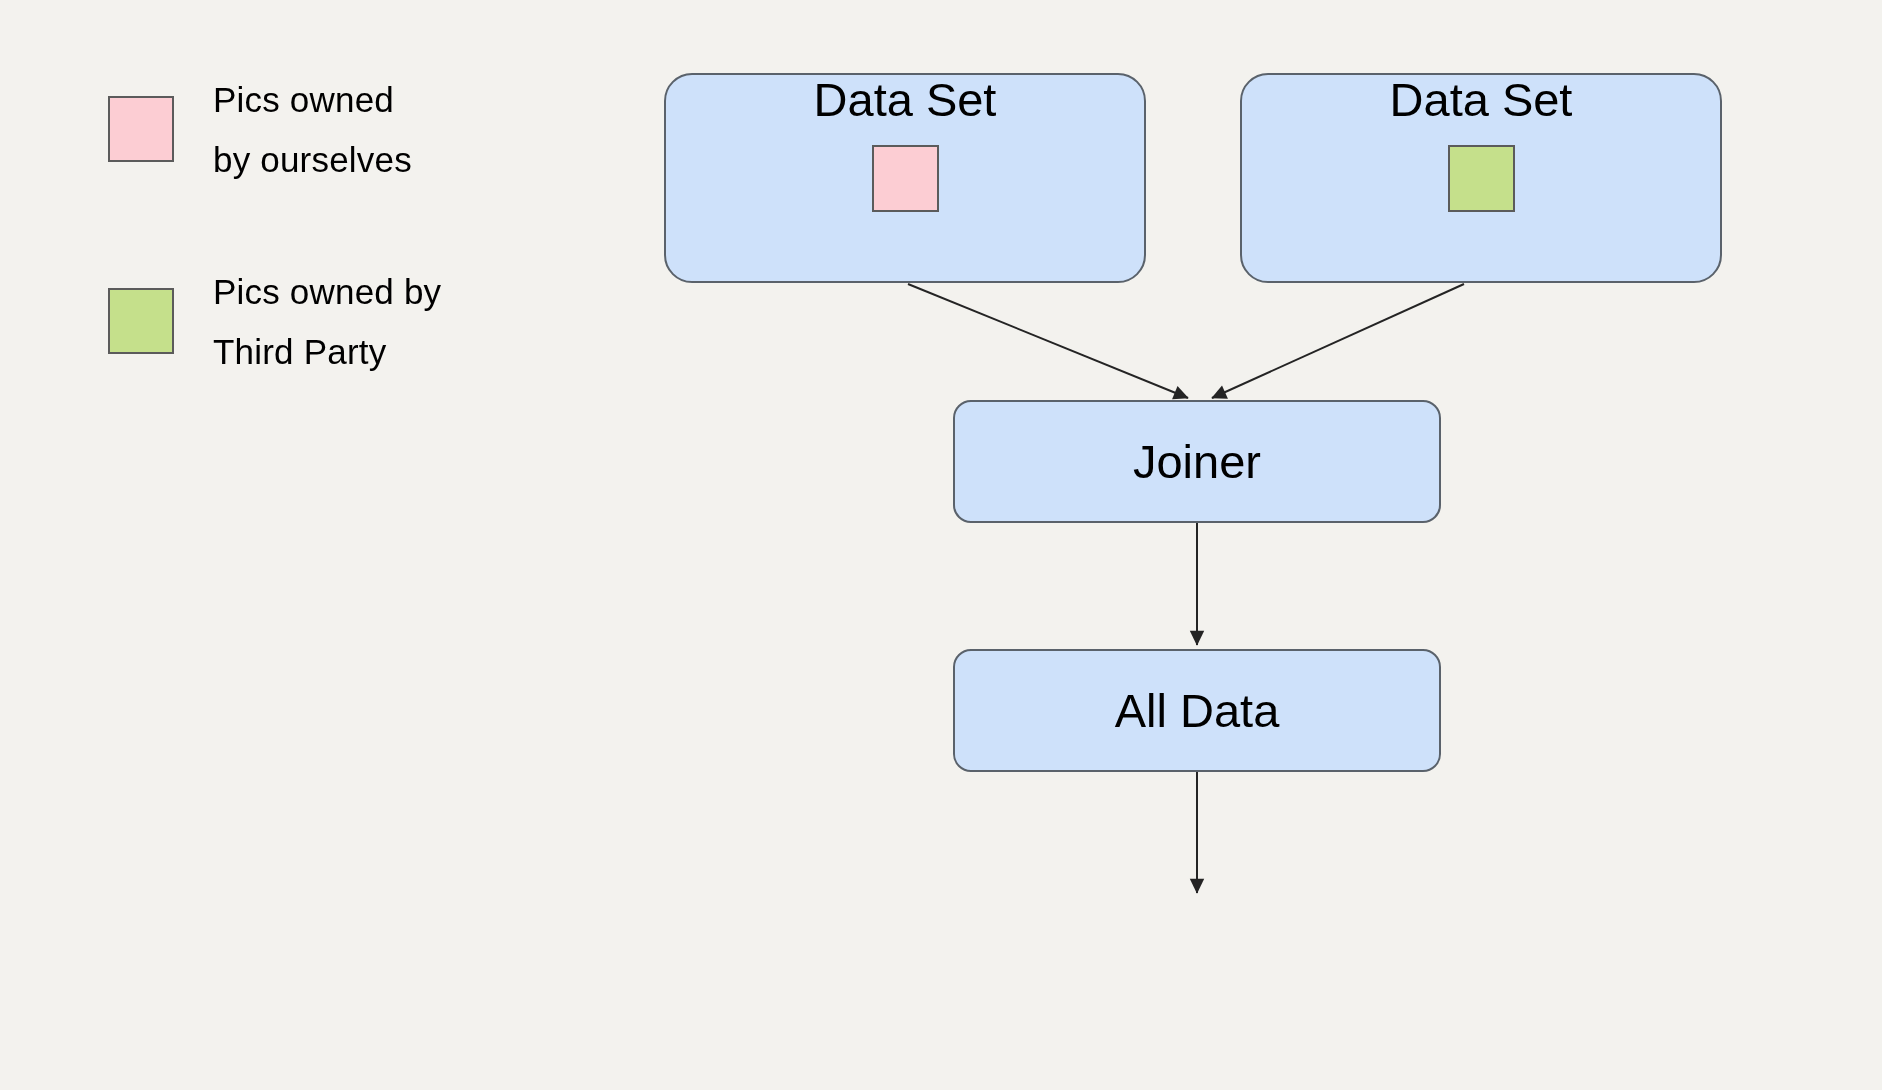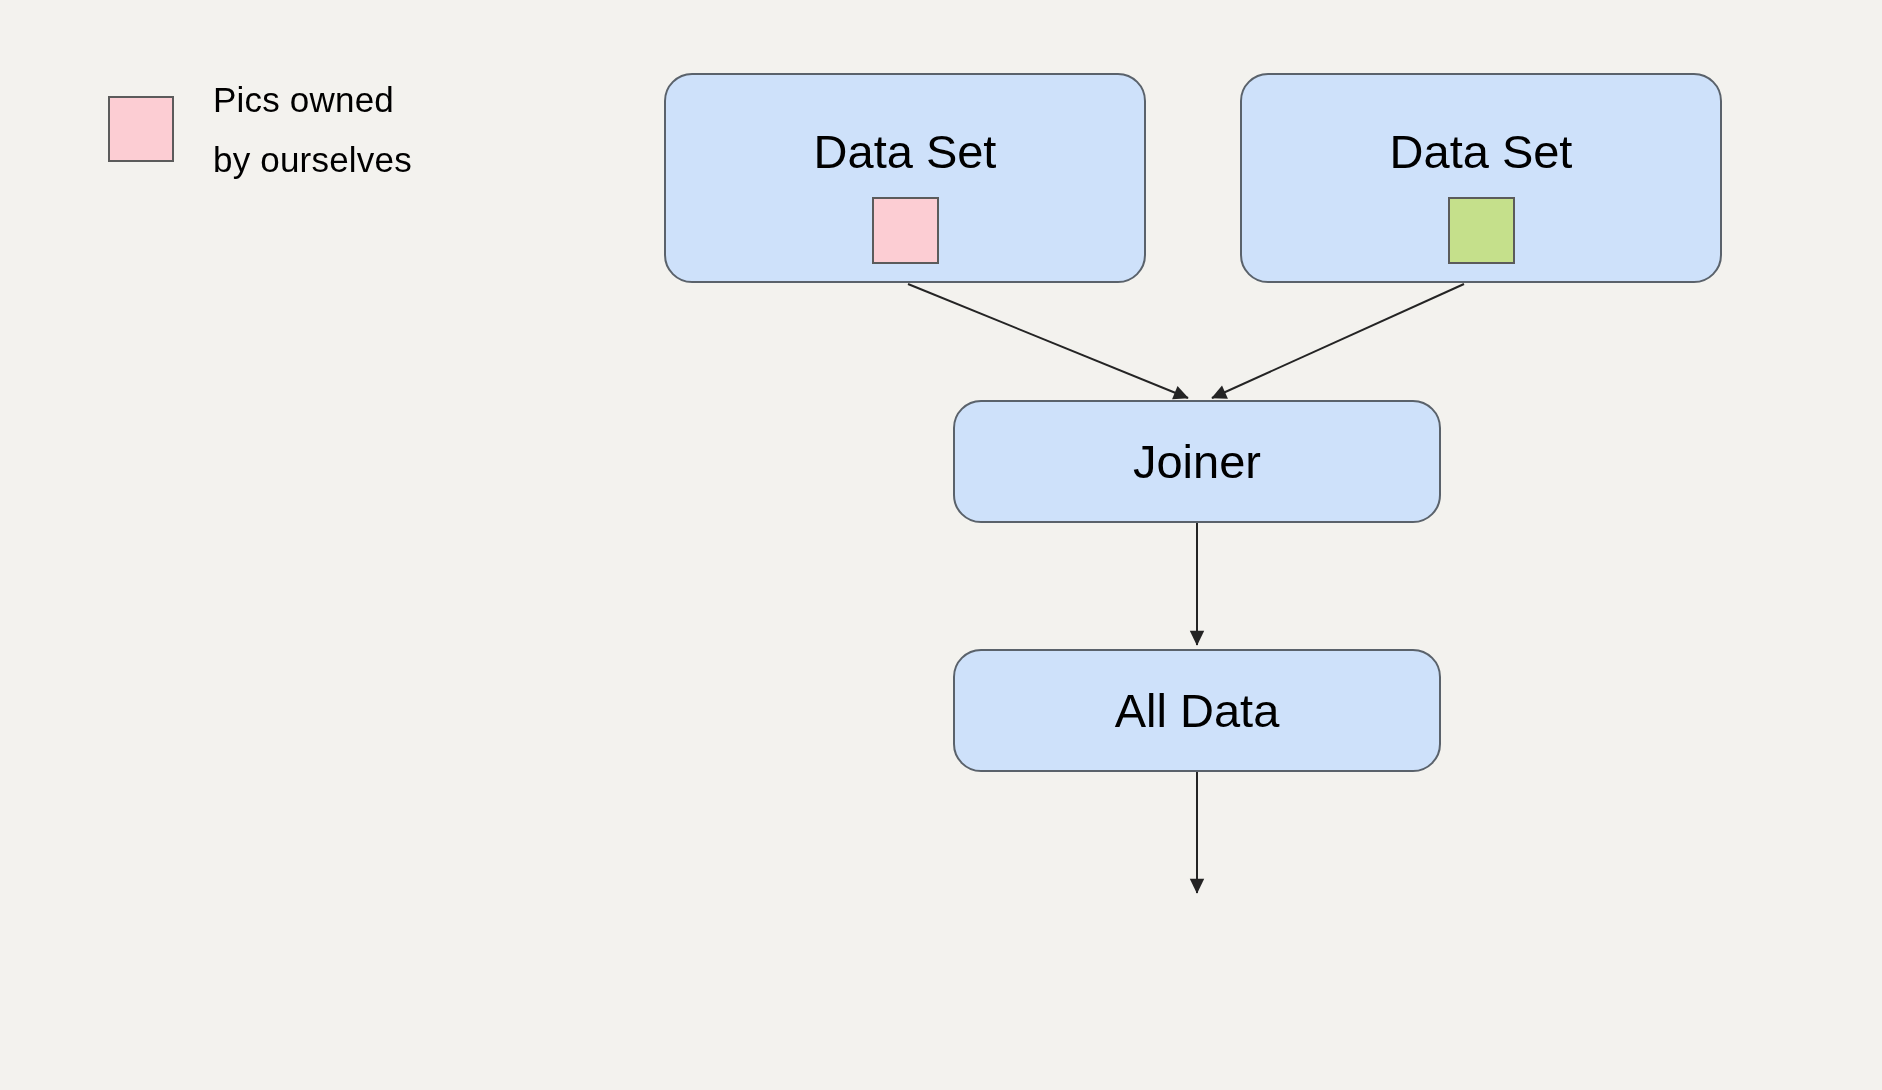--- a/index.html
+++ b/index.html
@@ -52,27 +52,26 @@
     flex-direction: column;
     align-items: center;
     justify-content: center;
     font-size: 47px;
   }
   .node.dataset {
     width: 482px;
     height: 210px;
     border-radius: 28px;
     justify-content: flex-start;
-    padding-top: 52px;
   }
   .node.small {
     left: 953px;
     width: 488px;
     height: 123px;
-    border-radius: 28px;
+    border-radius: 18px;
   }
   .node-label {
     line-height: 50px;
   }
   .ownership-swatch {
     width: 63px;
     height: 63px;
     border: 2px solid #5b5b5b;
     margin-top: 20px;
     box-sizing: content-box;
@@ -112,20 +111,25 @@
     <line x1="1464" y1="284" x2="1212" y2="398" marker-end="url(#arrow)"></line>
     <line x1="1197" y1="523" x2="1197" y2="645" marker-end="url(#arrow)"></line>
     <line x1="1197" y1="772" x2="1197" y2="893" marker-end="url(#arrow)"></line>
   </svg>
 
   <div class="legend-item first">
     <div class="legend-swatch" style="background: rgb(252, 205, 211);"></div>
     <div class="legend-label">Pics owned
 by ourselves</div>
   </div>
+  <div class="legend-item second">
+    <div class="legend-swatch" style="background: rgb(197, 224, 139);"></div>
+    <div class="legend-label">Pics owned by
+Third Party</div>
+  </div>
 
   <div class="node dataset" id="node-dataset-own">
     <div class="node-label">Data Set</div>
     <div class="ownership-swatch" style="background: rgb(252, 205, 211);"></div>
   </div>
 
   <div class="node dataset" id="node-dataset-third">
     <div class="node-label">Data Set</div>
     <div class="ownership-swatch" style="background: rgb(197, 224, 139);"></div>
   </div>

